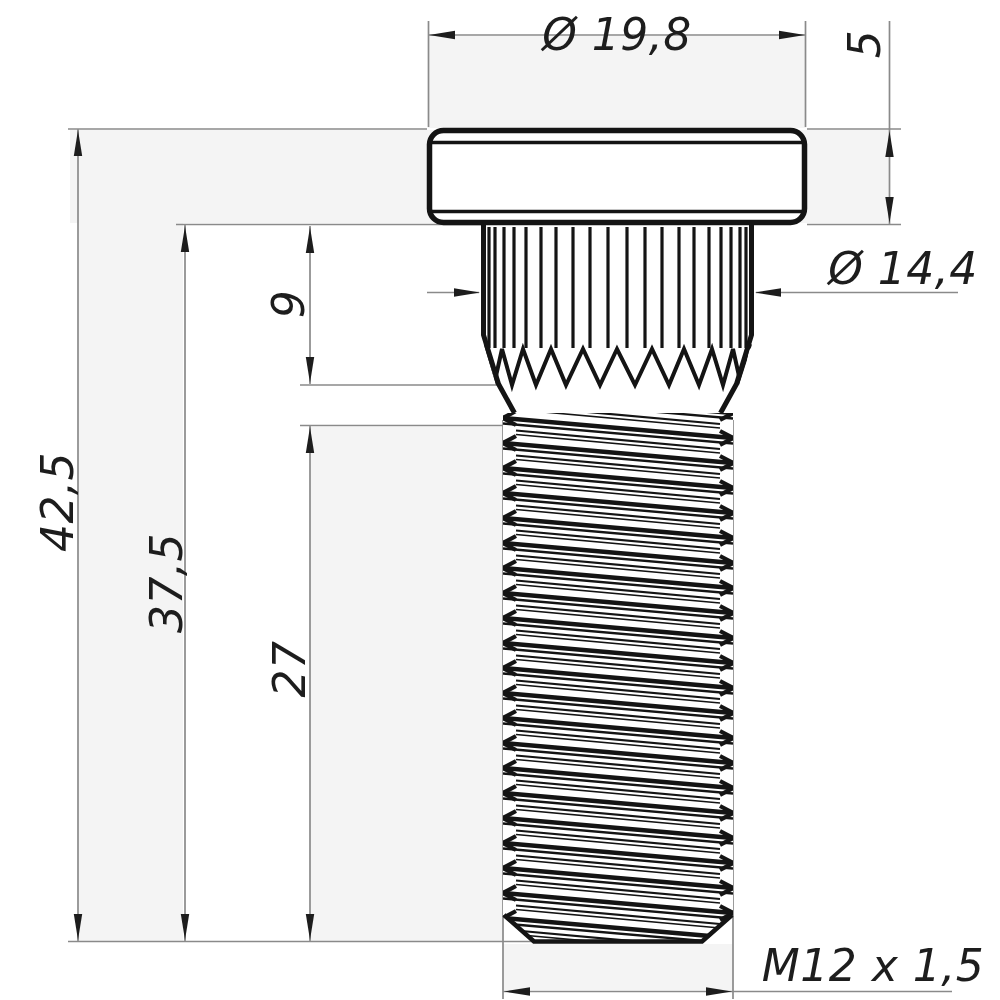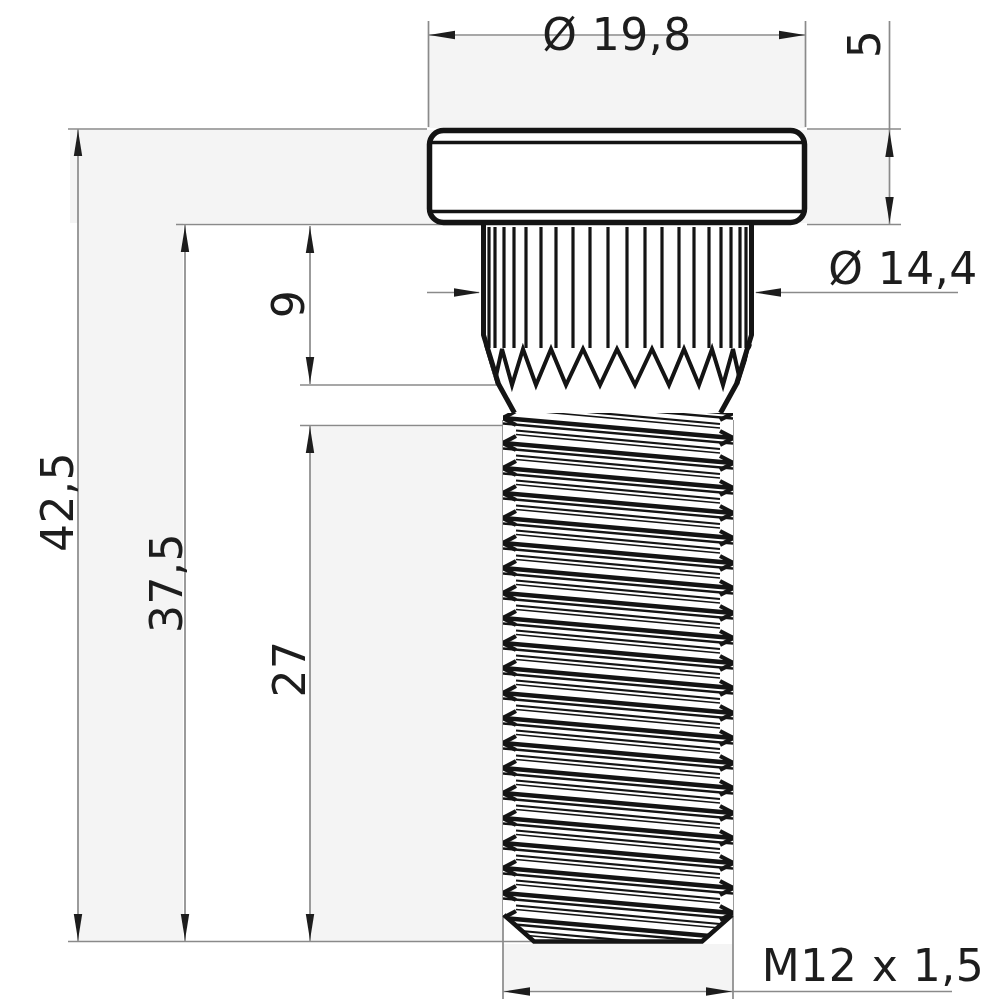--- a/index.html
+++ b/index.html
@@ -2,20 +2,21 @@
 <html><head>
 <meta charset="utf-8">
 <style>
   html, body { margin: 0; padding: 0; background: #ffffff; }
   .canvas {
     position: relative;
     width: 1000px;
     height: 1000px;
     background: #ffffff;
     font-family: "DejaVu Sans", "Liberation Sans", sans-serif;
+    font-style: italic;
   }
   svg { display: block; }
   text.dim {
     font-family: "DejaVu Sans", "Liberation Sans", sans-serif;
     font-size: 44px;
     fill: #1d1d1d;
     letter-spacing: 0.5px;
   }
 </style>
 </head>

